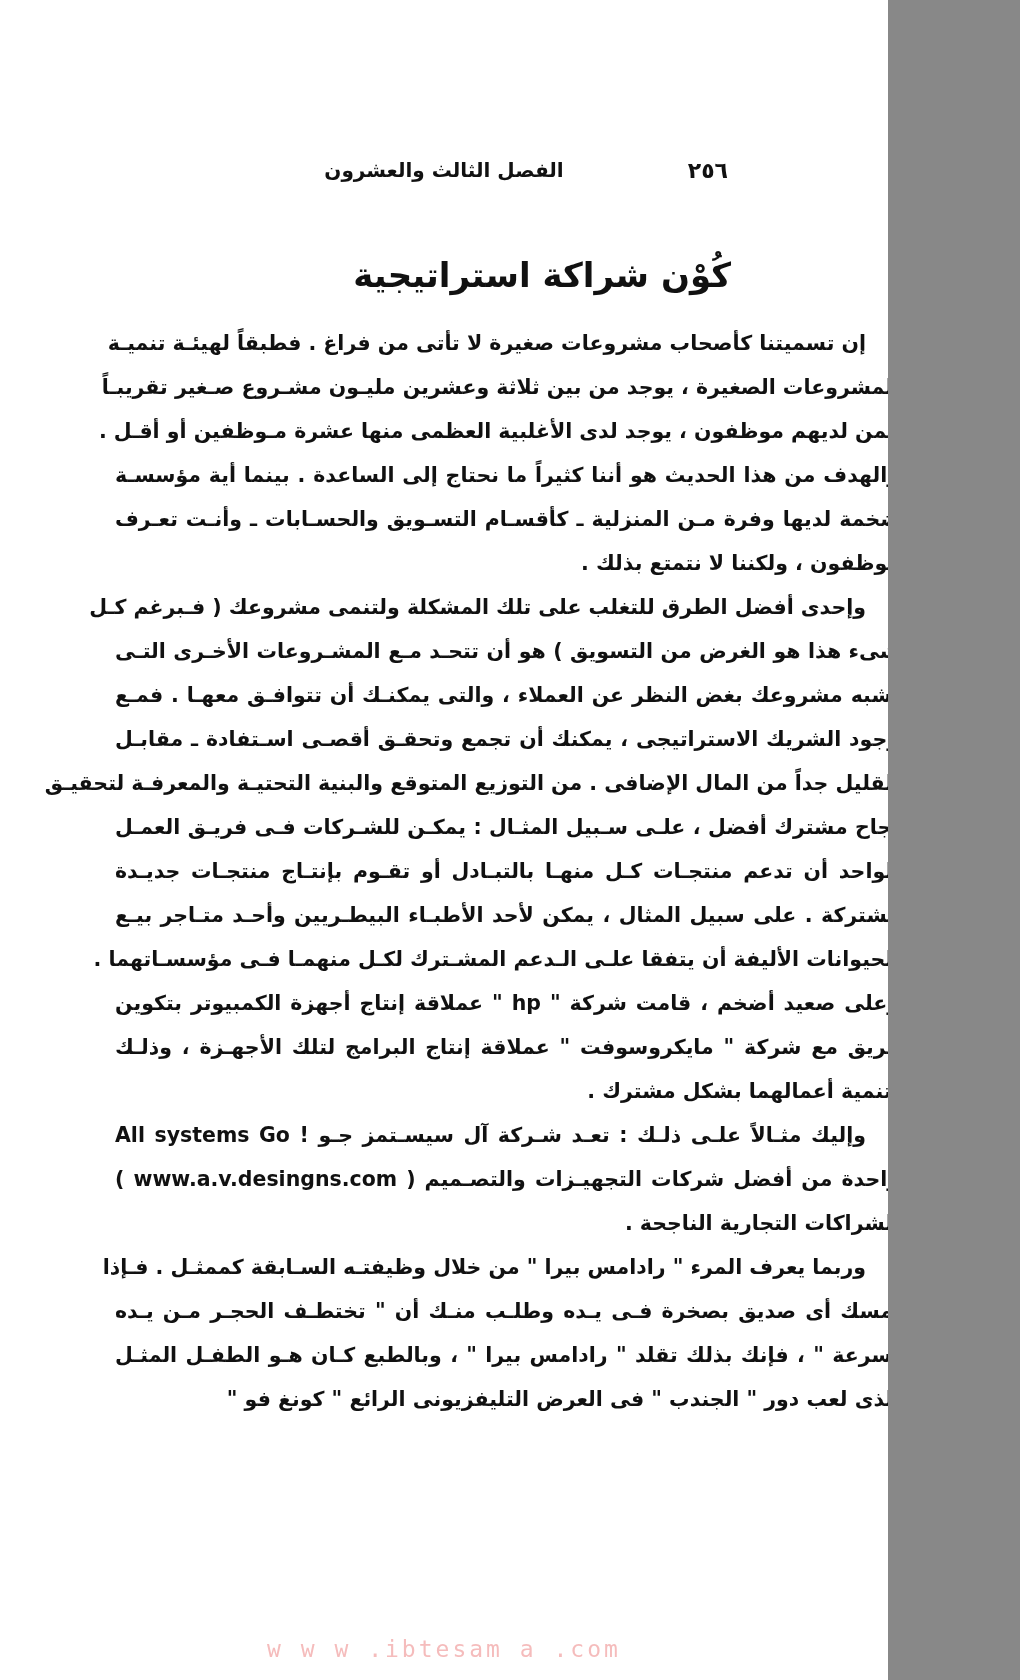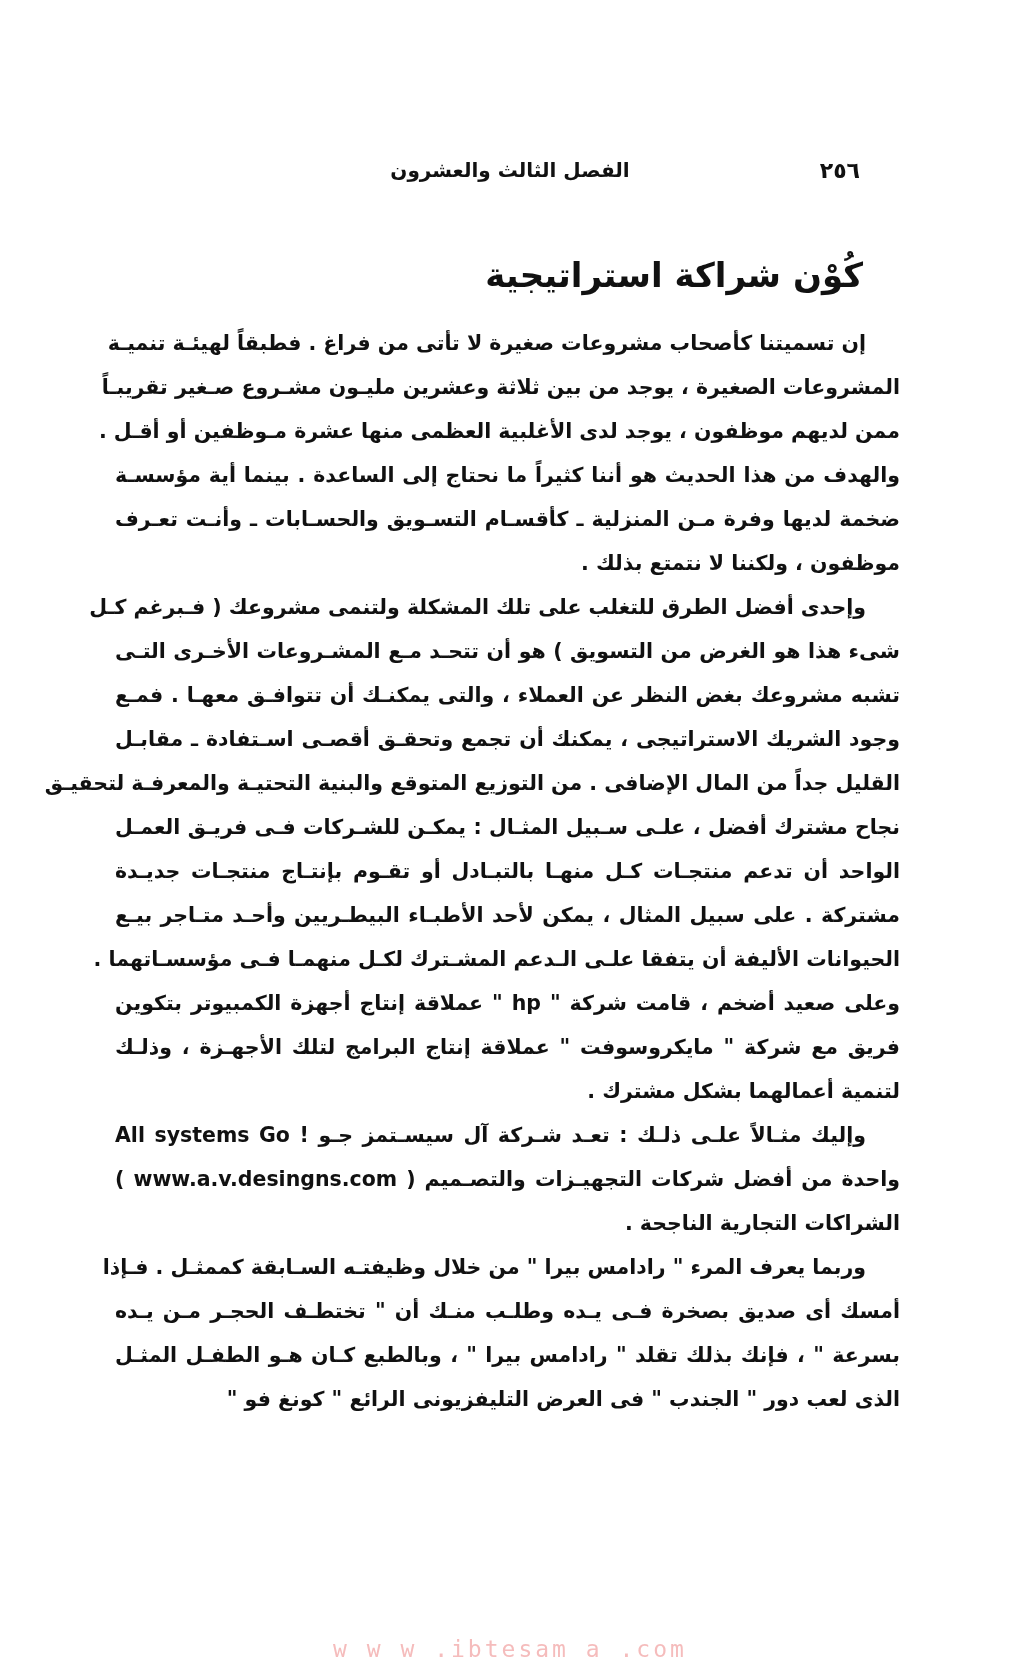--- a/index.html
+++ b/index.html
@@ -3,21 +3,21 @@
 <meta charset="utf-8">
 <style>
   :root{
     --ink:#111111;
     --paper:#ffffff;
     --watermark:#f5bcbc;
   }
   html,body{margin:0;padding:0;background:#888;}
   .page{
     position:relative;
-    width:1020px;height:1680px;
+    width:888px;height:1680px;
     background:var(--paper);
     overflow:hidden;
     font-family:"DejaVu Sans",sans-serif;
     color:var(--ink);
   }
   .running-head{position:absolute;top:158px;left:0;right:0;height:34px;}
   .chapter-title{
     position:absolute;top:0;left:0;right:0;
     text-align:center;
     font-size:20px;font-weight:700;

